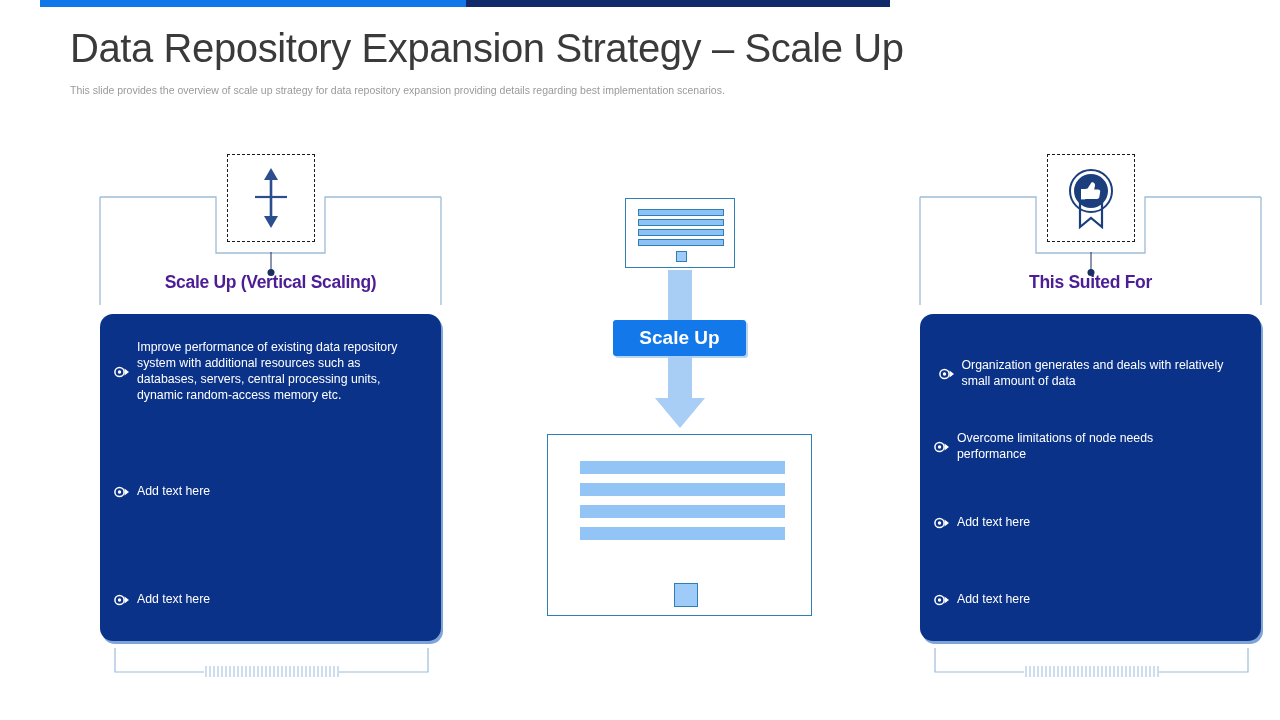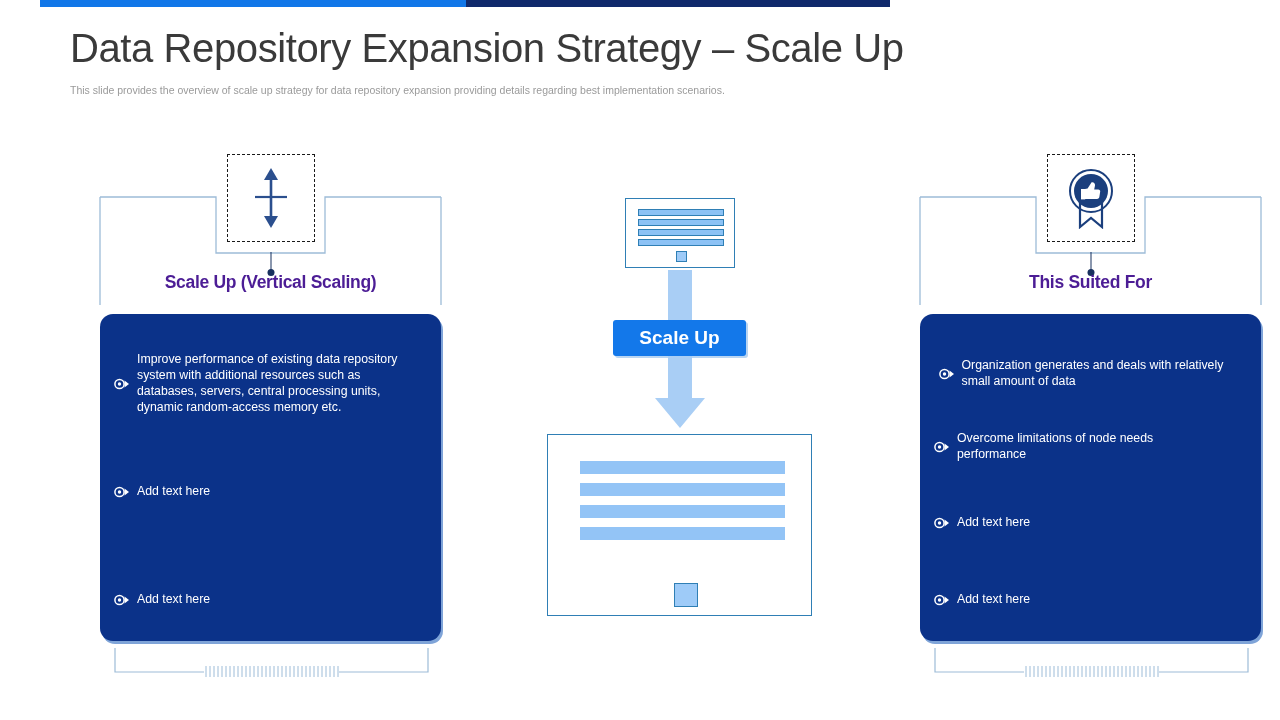--- a/index.html
+++ b/index.html
@@ -150,21 +150,21 @@
     </div>
 
     <div class="connector">
       <div class="connector-line"></div>
       <div class="connector-dot"></div>
     </div>
 
     <div class="col-title">Scale Up (Vertical Scaling)</div>
 
     <div class="card">
-      <div class="bullet-row" style="left:14px; top:38px; width:310px;">
+      <div class="bullet-row" style="left:14px; top:26px; width:310px;">
         <svg class="bullet-icon" viewBox="0 0 15 12">
           <circle cx="5.5" cy="6" r="4.6" fill="none" stroke="#fff" stroke-width="1.5"></circle>
           <circle cx="5.5" cy="6" r="1.7" fill="#fff"></circle>
           <polygon points="10.5,2.6 15,6 10.5,9.4" fill="#fff"></polygon>
         </svg>
         <span class="bullet-text" style="width:282px;">Improve performance of existing data repository system with additional resources such as databases, servers, central processing units, dynamic random-access memory etc.</span>
       </div>
       <div class="bullet-row" style="left:14px; top:170px;">
         <svg class="bullet-icon" viewBox="0 0 15 12">
           <circle cx="5.5" cy="6" r="4.6" fill="none" stroke="#fff" stroke-width="1.5"></circle>

